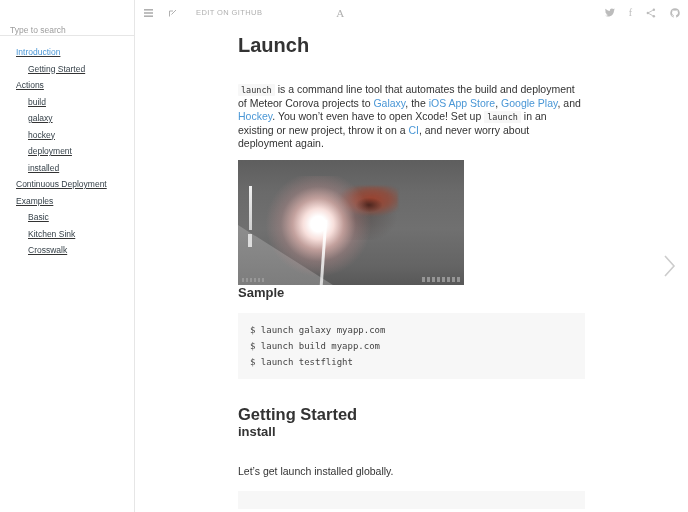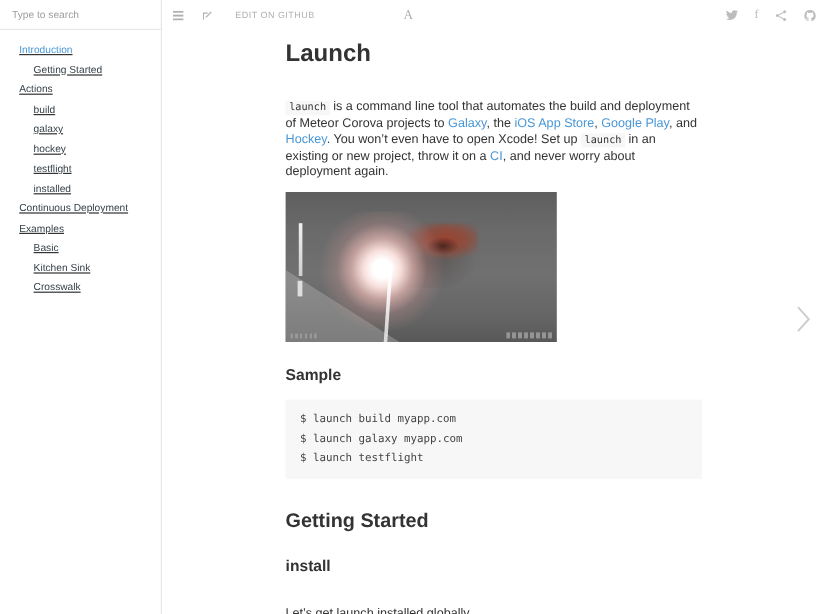--- a/index.html
+++ b/index.html
@@ -10,21 +10,21 @@
     --codebg:#f7f7f7;
   }
   *{margin:0;padding:0;box-sizing:border-box;}
   html,body{width:688px;height:512px;overflow:hidden;background:#fff;
     font-family:"Liberation Sans","DejaVu Sans",sans-serif;color:var(--text);}
   .page{position:relative;width:688px;height:512px;}
 
   
   .sidebar{position:absolute;left:0;top:0;bottom:0;width:135px;background:#fff;
     border-right:1px solid var(--border);}
-  .search{border-bottom:1px solid var(--border);height:25px;display:flex;align-items:center;}
+  .search{border-bottom:1px solid var(--border);height:36px;display:flex;align-items:flex-end;}
   .search input{border:0;outline:none;width:100%;padding:0 10px;font-size:8.5px;
     font-family:inherit;color:#555;background:transparent;}
   .search input::placeholder{color:#9d9d9d;}
   .nav{padding-top:8px;text-decoration:underline;}
   .nav-item{display:block;font-size:8.5px;color:#364149;text-decoration:none;
     padding:4px 8px 4px 16px;line-height:1;cursor:pointer;}
   .nav-item.indent{padding-left:28px;}
   .nav-item.active{color:var(--link);}
   .sidebar-footer{border-top:1px solid var(--border);margin-top:5px;
     padding:8px 0 8px 16px;font-size:8.5px;color:#364149;cursor:pointer;}
@@ -70,21 +70,21 @@
   .hero .flash{position:absolute;left:18px;top:16px;width:130px;height:100px;
     background:radial-gradient(circle at 48% 48%,#ffffff 0%,#ffffff 9%,rgba(255,230,226,.95) 18%,
       rgba(252,196,190,.6) 30%,rgba(210,150,150,.28) 44%,rgba(160,130,130,0) 62%);}
   .hero .streak{position:absolute;left:84px;top:60px;width:3px;height:66px;
     background:linear-gradient(rgba(255,255,255,.95),rgba(255,255,255,.7));transform:rotate(4deg);}
   .hero .wm{position:absolute;right:4px;bottom:3px;width:38px;height:5px;
     background:repeating-linear-gradient(90deg,rgba(255,255,255,.35) 0 3px,rgba(255,255,255,0) 3px 5px);}
   .hero .wm2{position:absolute;left:4px;bottom:3px;width:22px;height:4px;
     background:repeating-linear-gradient(90deg,rgba(255,255,255,.2) 0 2px,rgba(255,255,255,0) 2px 4px);}
 
-  h2.sec{font-size:13px;font-weight:bold;margin-top:20px;}
+  h2.sec{font-size:13px;font-weight:bold;}
   h1.sec-lg{font-size:16.5px;font-weight:bold;margin-top:26px;}
   pre.code-block{background:var(--codebg);margin-top:13px;padding:9px 12px;
     font-family:"DejaVu Sans Mono","Liberation Mono",monospace;font-size:9px;
     line-height:16px;color:#444;white-space:pre;}
   .code-line{white-space:pre;}
 
   
   .next-chevron{position:absolute;right:12px;top:253px;cursor:pointer;color:#ccc;}
 </style>
 </head>
@@ -96,21 +96,21 @@
     <div class="search">
       <input type="text" placeholder="Type to search" style="">
     </div>
     <nav class="nav" id="nav">
         <a class="nav-item active">Introduction</a>
         <a class="nav-item indent">Getting Started</a>
         <a class="nav-item">Actions</a>
         <a class="nav-item indent">build</a>
         <a class="nav-item indent">galaxy</a>
         <a class="nav-item indent">hockey</a>
-        <a class="nav-item indent">testflight</a>
+        <a class="nav-item indent">deployment</a>
         <a class="nav-item indent">installed</a>
         <a class="nav-item">Continuous Deployment</a>
         <a class="nav-item">Examples</a>
         <a class="nav-item indent">Basic</a>
         <a class="nav-item indent">Kitchen Sink</a>
         <a class="nav-item indent">Crosswalk</a>
       </nav>
   </aside>
 
   <div class="main">
@@ -173,21 +173,21 @@
         <div class="smoke"></div>
         <div class="rocket"></div>
         <div class="rocket-dark"></div>
         <div class="flash"></div>
         <div class="streak"></div>
         <div class="wm"></div>
         <div class="wm2"></div>
       </div>
 
       <h2 class="sec">Sample</h2>
-      <pre class="code-block" id="sample-code"><div class="code-line">$ launch build myapp.com</div><div class="code-line">$ launch galaxy myapp.com</div><div class="code-line">$ launch testflight</div></pre>
+      <pre class="code-block" id="sample-code"><div class="code-line">$ launch galaxy myapp.com</div><div class="code-line">$ launch build myapp.com</div><div class="code-line">$ launch testflight</div></pre>
 
       <h1 class="sec-lg">Getting Started</h1>
 
       <h2 class="sec">install</h2>
       <p class="body-p">Let’s get launch installed globally.</p>
       <pre class="code-block" id="install-code"></pre>
 
     </main>
 
     <div class="next-chevron">

